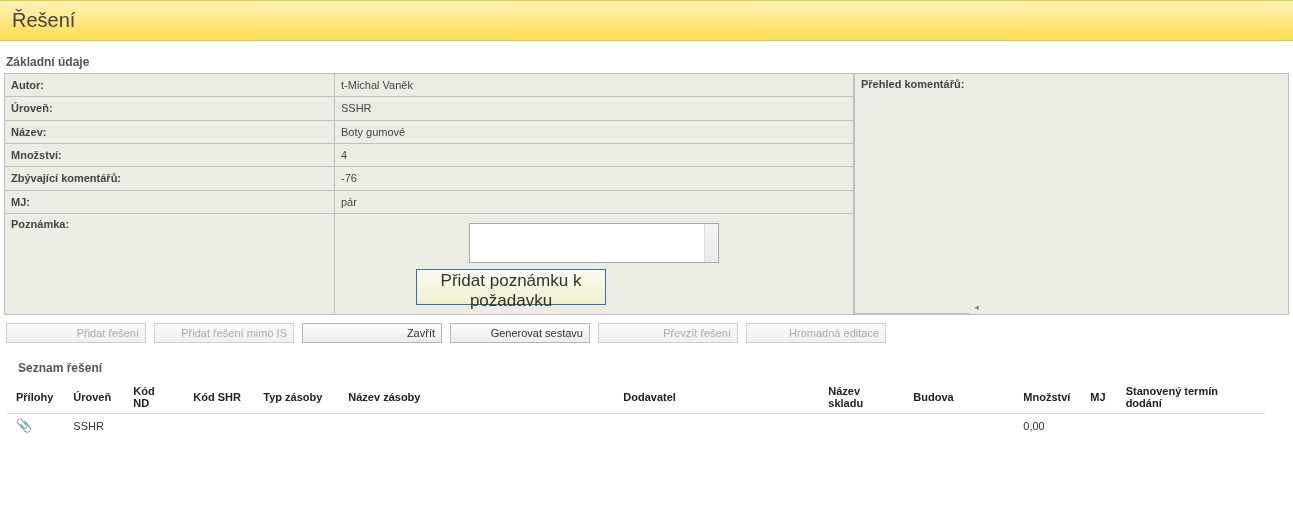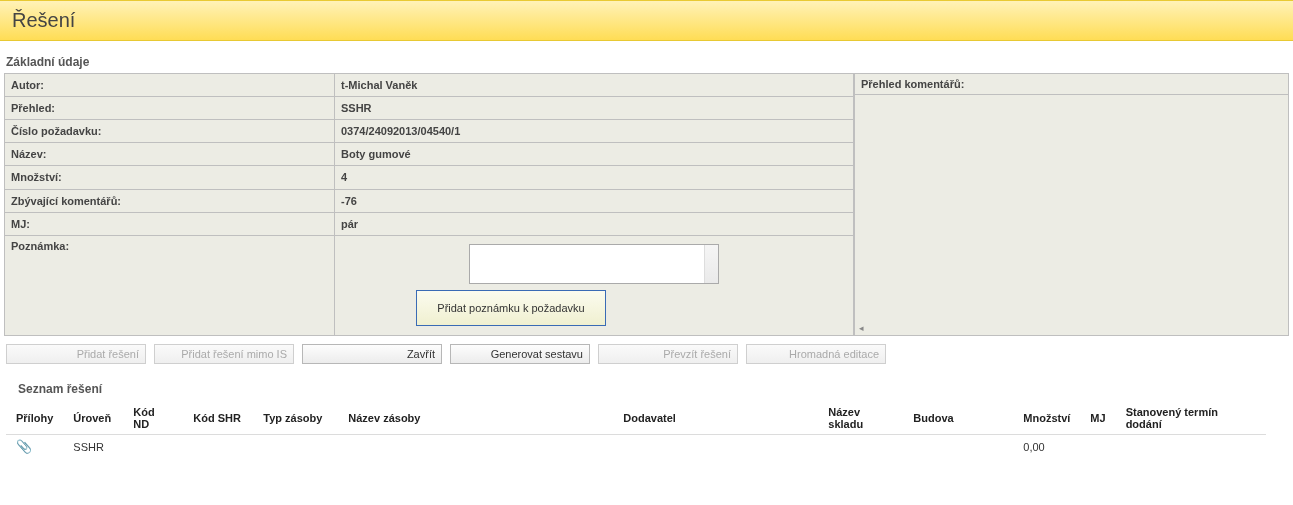--- a/index.html
+++ b/index.html
@@ -44,21 +44,21 @@
     background: #ecece4;
     color: #444;
     font-size: 11px;
     vertical-align: middle;
   }
   .detail-table td.label {
     width: 330px;
     font-weight: bold;
   }
   .detail-table td.value {
-    font-weight: bold;
+    font-weight: normal;
   }
   .note-cell {
     background: #ecece4;
     text-align: center;
     padding: 8px 6px;
   }
   .note-box {
     display: inline-block;
     width: 250px;
     height: 40px;
@@ -83,33 +83,33 @@
     font-size: 7px;
     color: #666;
   }
   .arrow-up { top: 2px; }
   .arrow-down { bottom: 2px; }
   .add-note-btn {
     display: block;
     margin: 6px auto 0 75px;
     width: 190px;
     height: 36px;
-    font-size: 11px;
+    font-size: 17px;
     background: linear-gradient(#fbfbef, #f0f0d0);
     border: 1px solid #3a6bb5;
     color: #333;
     cursor: pointer;
   }
   .comments-pane {
     flex: 1;
     border: 1px solid #bfbfbf;
     margin-left: 0;
     background: #ecece4;
     display: flex;
-    flex-direction: column;
+    flex-direction: row;
   }
   .comments-pane .pane-header {
     border-bottom: 1px solid #bfbfbf;
     padding: 4px 6px;
     font-weight: bold;
     color: #444;
     background: #ecece4;
     font-size: 11px;
   }
   .comments-pane .pane-body {
@@ -200,26 +200,22 @@
 <div class="section-title">Základní údaje</div>
 
 <div class="main-wrap">
   <table class="detail-table">
     <tbody>
         <tr>
       <td class="label">Autor:</td>
       <td class="value">t-Michal Vaněk</td>
     </tr>
     <tr>
-      <td class="label">Přehled:</td>
+      <td class="label">Úroveň:</td>
       <td class="value">SSHR</td>
-    </tr>
-    <tr>
-      <td class="label">Číslo požadavku:</td>
-      <td class="value">0374/24092013/04540/1</td>
     </tr>
     <tr>
       <td class="label">Název:</td>
       <td class="value">Boty gumové</td>
     </tr>
     <tr>
       <td class="label">Množství:</td>
       <td class="value">4</td>
     </tr>
     <tr>

